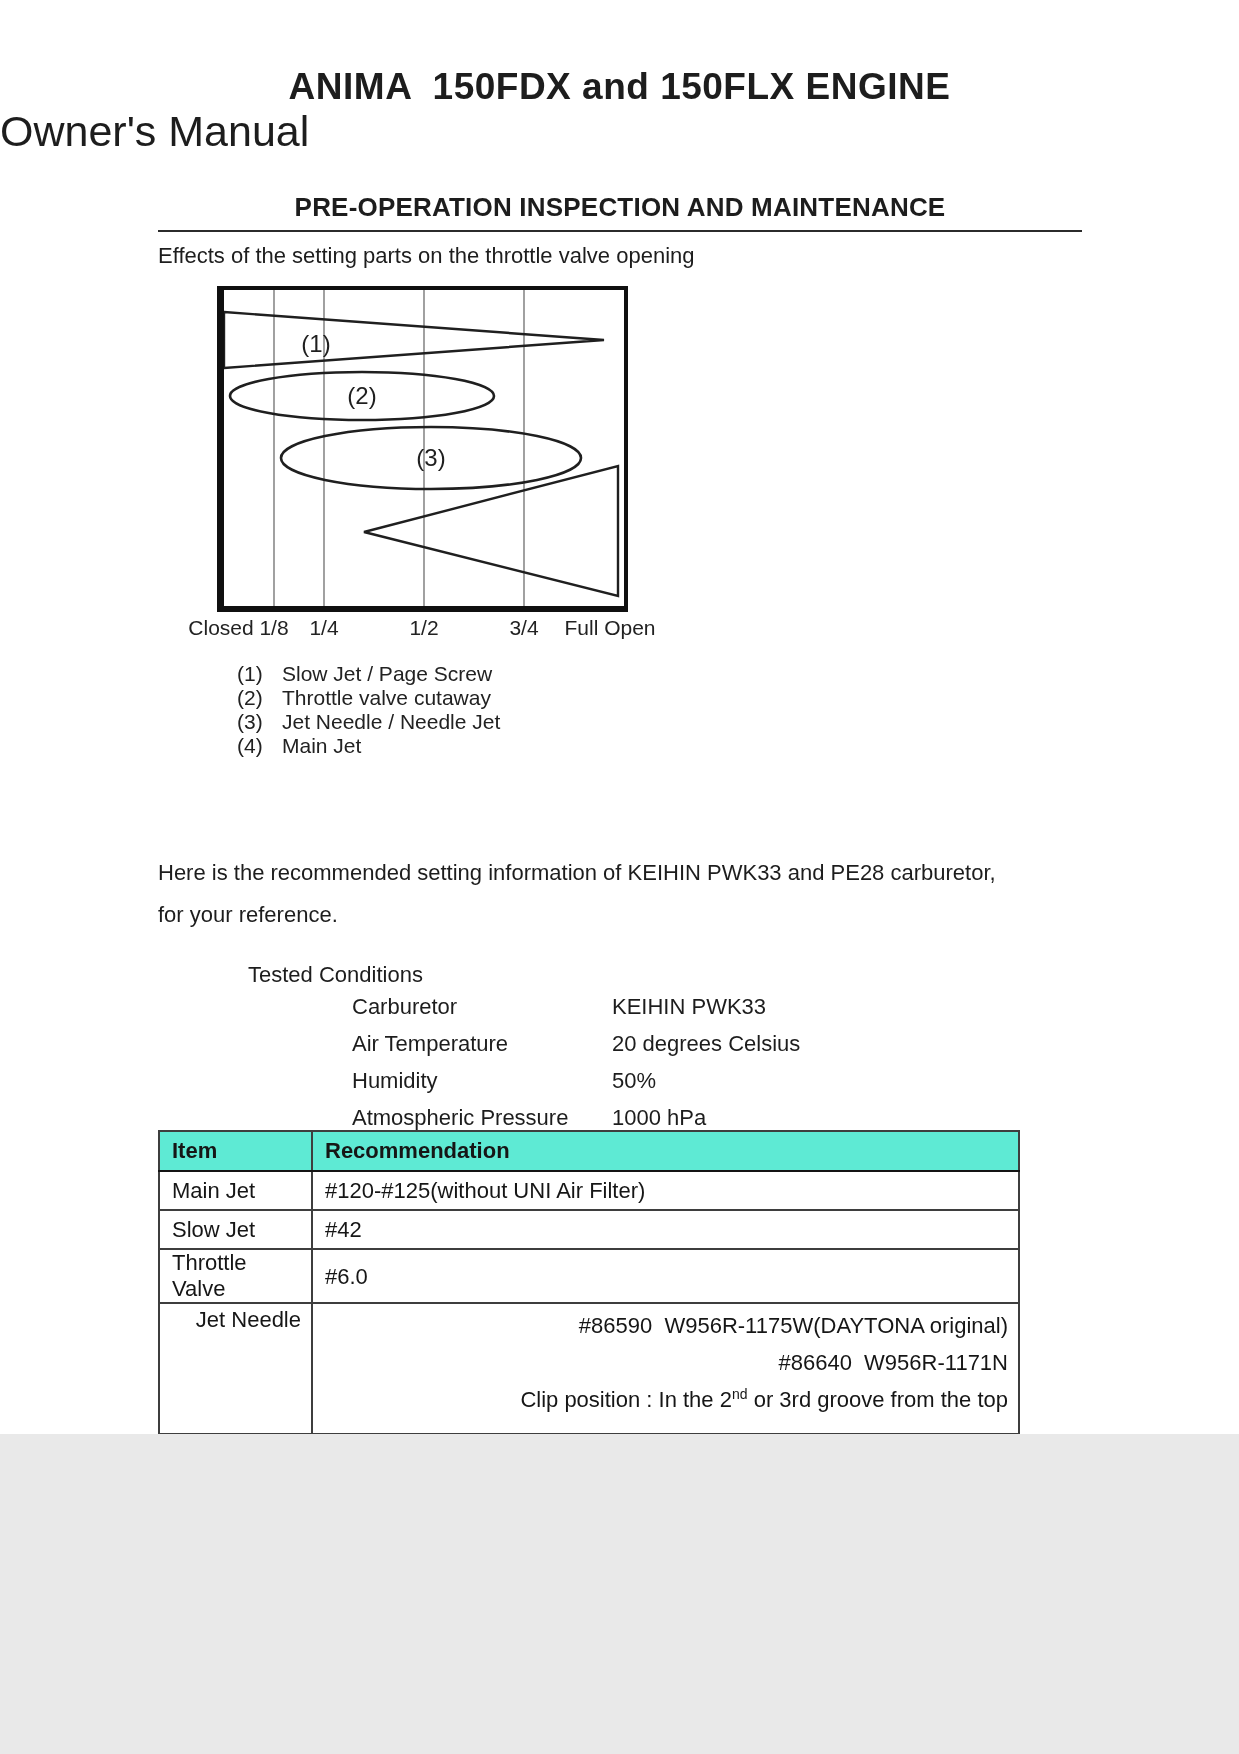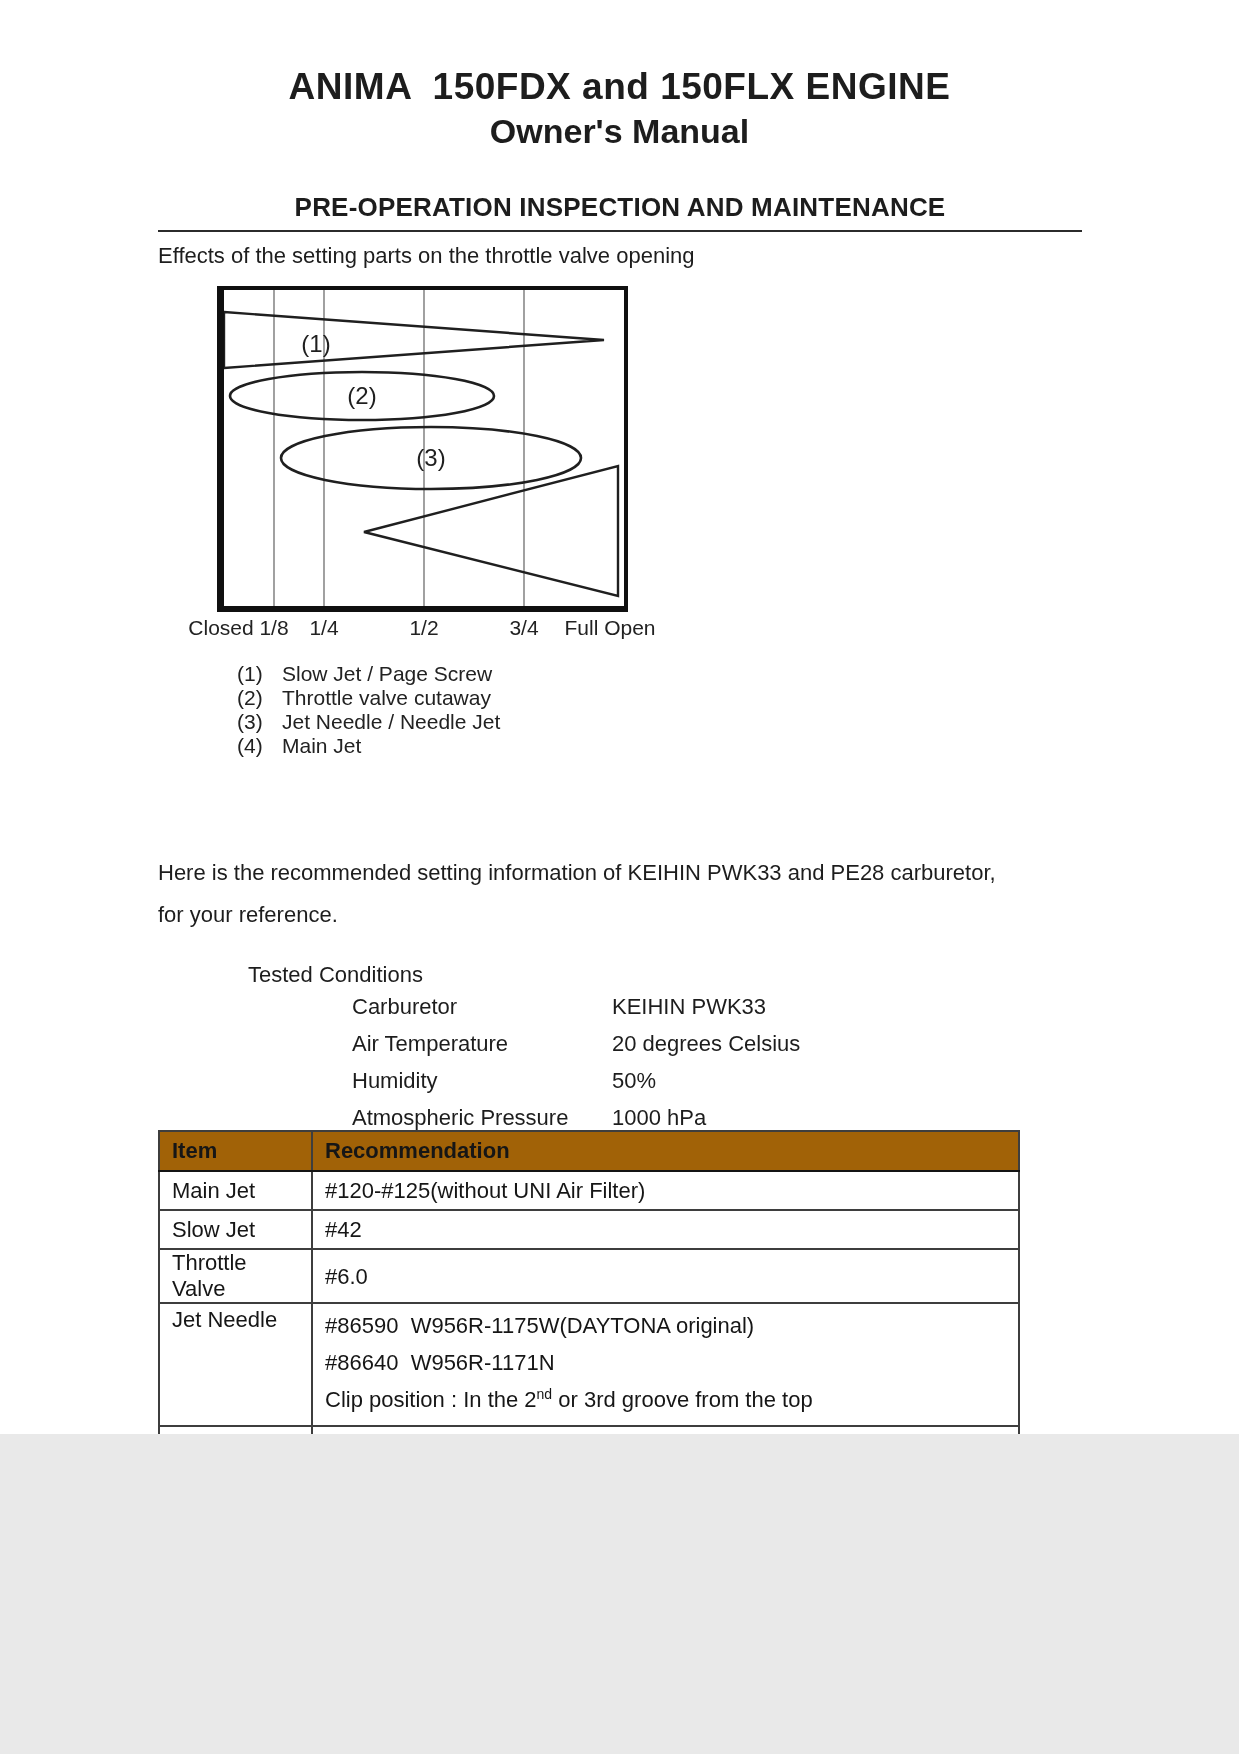--- a/index.html
+++ b/index.html
@@ -17,24 +17,24 @@
   .doc-title {
     margin-top: 64px;
     text-align: center;
     font-size: 37px;
     font-weight: bold;
     line-height: 46px;
     letter-spacing: 0.5px;
     white-space: pre-wrap;
   }
   .doc-subtitle {
-    text-align: center;
-    font-size: 34px;
+    text-align: left;
+    font-size: 43px;
     line-height: 42px;
-    font-weight: 700;
+    font-weight: 400;
   }
   .content {
     margin: 0 157px 0 158px; 
   }
   .section-heading {
     margin-top: 40px;
     text-align: center;
     font-size: 26px;
     font-weight: bold;
     line-height: 30px;
@@ -119,28 +119,28 @@
     font-size: 22px;
     color: #161616;
   }
   .rec-table th, .rec-table td {
     border: 2px solid #3e3e3e;
     padding: 0 10px 0 12px;
     text-align: left;
     vertical-align: middle;
   }
   .rec-table th {
-    background: #a16207;
+    background: #5eead4;
     font-weight: bold;
     height: 40px;
     border-bottom-color: #141414;
   }
   .rec-table td { height: 38px; }
   .rec-table col.c1 { width: 153px; }
-  .rec-table tr.multi td { vertical-align: top; padding-top: 3px; padding-bottom: 7px; }
+  .rec-table tr.multi td { vertical-align: top; padding-top: 3px; padding-bottom: 15px; text-align: right; }
   .cell-line { line-height: 37px; white-space: pre-wrap; }
   .cell-line sup {
     font-size: 14px;
     vertical-align: super;
     line-height: 0;
   }
   
   .footer {
     position: absolute;
     top: 1668px;

